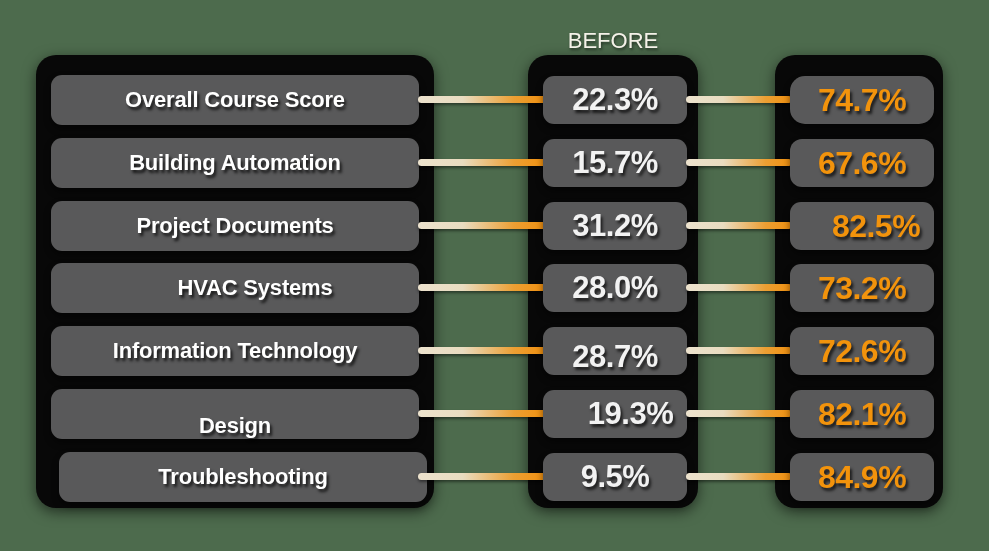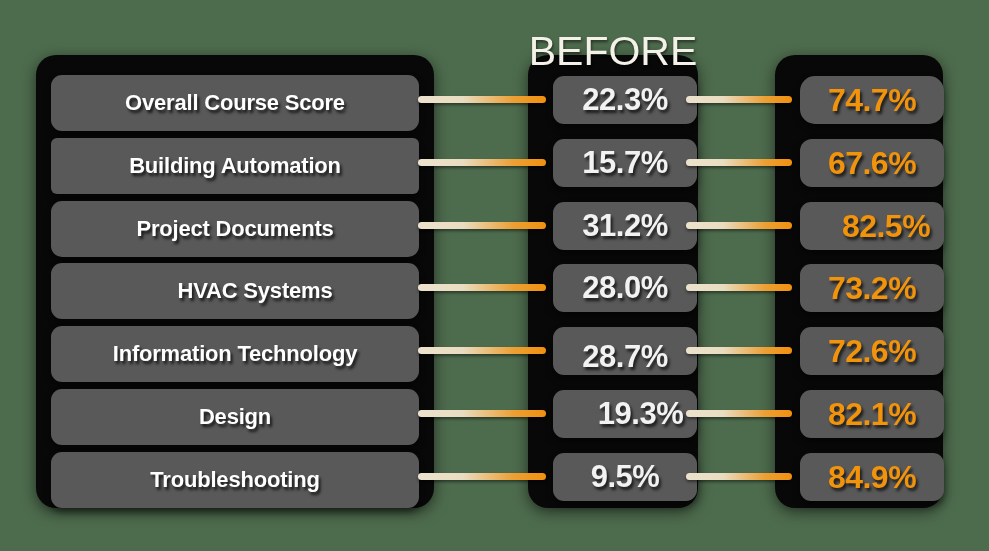--- a/index.html
+++ b/index.html
@@ -42,26 +42,25 @@
     border-radius: 11px;
     box-shadow: 0 4px 7px rgba(0,0,0,0.48);
     display: flex;
     align-items: center;
     justify-content: center;
     box-sizing: border-box;
   }
   .chip-label {
     left: 51px;
     width: 368px;
-    height: 56px;
+    height: 50px;
   }
   .chip-value {
     width: 144px;
     height: 48px;
-    margin-left: 10px;
   }
 
   .label-text {
     color: #ffffff;
     font-size: 22px;
     font-weight: bold;
     letter-spacing: -0.2px;
     text-shadow: 2px 3px 3px rgba(0,0,0,0.75);
     white-space: nowrap;
   }
@@ -78,21 +77,21 @@
     font-size: 32px;
     font-weight: bold;
     letter-spacing: -0.5px;
     text-shadow: 2px 3px 3px rgba(0,0,0,0.7);
     white-space: nowrap;
   }
 
   
   .col-header {
     position: absolute;
-    font-size: 41px;
+    font-size: 22px;
     font-weight: normal;
     letter-spacing: 0px;
     white-space: nowrap;
     text-shadow: 1px 2px 3px rgba(0,0,0,0.55);
   }
   #header-before {
     color: #f4f1e8;
     left: 528px;
     top: 28px;
     width: 170px;
@@ -133,21 +132,21 @@
         <span class="label-text">Overall Course Score</span>
       </div>
       <div class="connector conn-a" style="top: 96px;"></div>
       <div class="chip chip-value" style="left: 543px; top: 76px;">
         <span class="value-before">22.3%</span>
       </div>
       <div class="connector conn-b" style="top: 96px;"></div>
       <div class="chip chip-value" style="left: 790px; top: 76px; border-radius: 15px;">
         <span class="value-after">74.7%</span>
       </div>
-      <div class="chip chip-label" style="top: 138px; border-radius: 6px;">
+      <div class="chip chip-label" style="top: 138px;">
         <span class="label-text">Building Automation</span>
       </div>
       <div class="connector conn-a" style="top: 159px;"></div>
       <div class="chip chip-value" style="left: 543px; top: 139px;">
         <span class="value-before">15.7%</span>
       </div>
       <div class="connector conn-b" style="top: 159px;"></div>
       <div class="chip chip-value" style="left: 790px; top: 139px; border-radius: 12px;">
         <span class="value-after">67.6%</span>
       </div>
@@ -177,32 +176,32 @@
         <span class="label-text">Information Technology</span>
       </div>
       <div class="connector conn-a" style="top: 347px;"></div>
       <div class="chip chip-value" style="left: 543px; top: 327px; align-items: flex-end;">
         <span class="value-before">28.7%</span>
       </div>
       <div class="connector conn-b" style="top: 347px;"></div>
       <div class="chip chip-value" style="left: 790px; top: 327px;">
         <span class="value-after">72.6%</span>
       </div>
-      <div class="chip chip-label" style="top: 389px;">
+      <div class="chip chip-label" style="top: 389px; align-items: flex-end;">
         <span class="label-text">Design</span>
       </div>
       <div class="connector conn-a" style="top: 410px;"></div>
       <div class="chip chip-value" style="left: 543px; top: 390px; padding-left: 31px;">
         <span class="value-before">19.3%</span>
       </div>
       <div class="connector conn-b" style="top: 410px;"></div>
       <div class="chip chip-value" style="left: 790px; top: 390px;">
         <span class="value-after">82.1%</span>
       </div>
-      <div class="chip chip-label" style="top: 452px;">
+      <div class="chip chip-label" style="top: 452px; margin-left: 8px;">
         <span class="label-text">Troubleshooting</span>
       </div>
       <div class="connector conn-a" style="top: 473px;"></div>
       <div class="chip chip-value" style="left: 543px; top: 453px;">
         <span class="value-before">9.5%</span>
       </div>
       <div class="connector conn-b" style="top: 473px;"></div>
       <div class="chip chip-value" style="left: 790px; top: 453px;">
         <span class="value-after">84.9%</span>
       </div>

